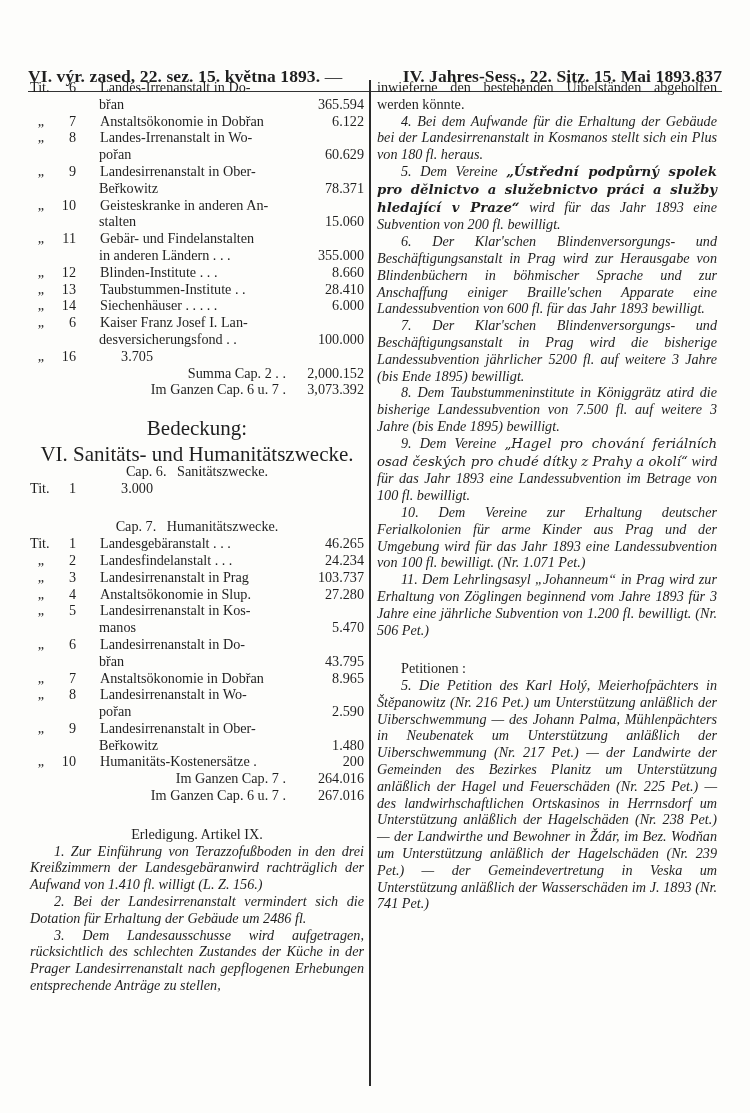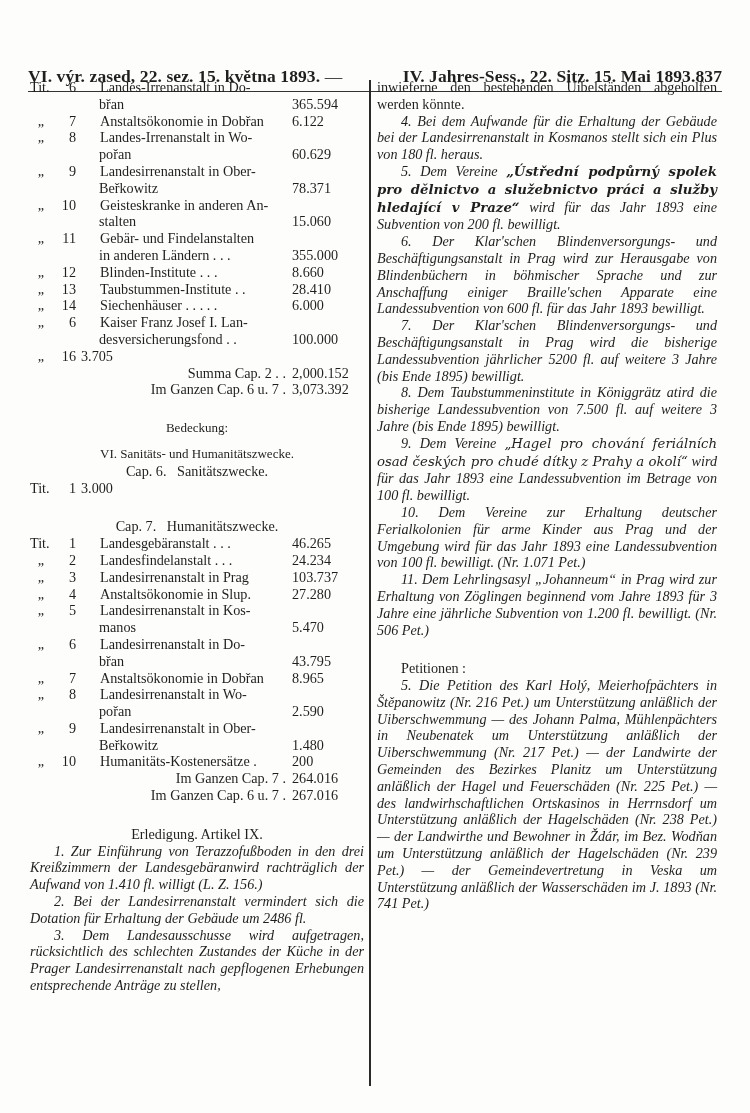--- a/index.html
+++ b/index.html
@@ -32,28 +32,28 @@
   .right {
     position: absolute; left: 377px; top: 79px; width: 340px;
     font-family: "Liberation Serif", serif; font-size: 14.2px; line-height: 16.8px;
     text-align: justify;
   }
   .row { display: flex; align-items: flex-end; }
   .row .q { width: 22px; text-align: center; flex: none; }
   .row .tit { width: 28px; flex: none; }
   .row .num { width: 18px; text-align: right; padding-right: 5px; flex: none; }
   .row .lbl { flex: 1; margin-left: 19px; }
-  .row .val { width: 72px; text-align: left; flex: none; font-family: Liberation Serif, serif; }
+  .row .val { width: 72px; text-align: right; flex: none; font-family: Liberation Serif, serif; }
   .cont { padding-left: 50px; }
   .center { text-align: center; }
   .gap-s { height: 9px; }
   .gap-l { height: 22px; }
   .par { text-indent: 24px; text-align: justify; font-style: italic; }
   .plain { text-align: justify; }
-  .head-b { font-size: 13px; }
+  .head-b { font-size: 21px; }
   .latin { font-family: "DejaVu Serif", serif; font-size: 13.3px; }
   .bold { font-weight: bold; }
 </style>
 </head>
 <body>
 
 <div class="header">
   <span class="l"><span>VI. výr. zased, 22. sez. 15. května 1893.</span> <span class="nb">—</span></span>
   <span class="r"><span>IV. Jahres-Sess., 22. Sitz. 15. Mai 1893.</span><span>837</span></span>
 </div>

